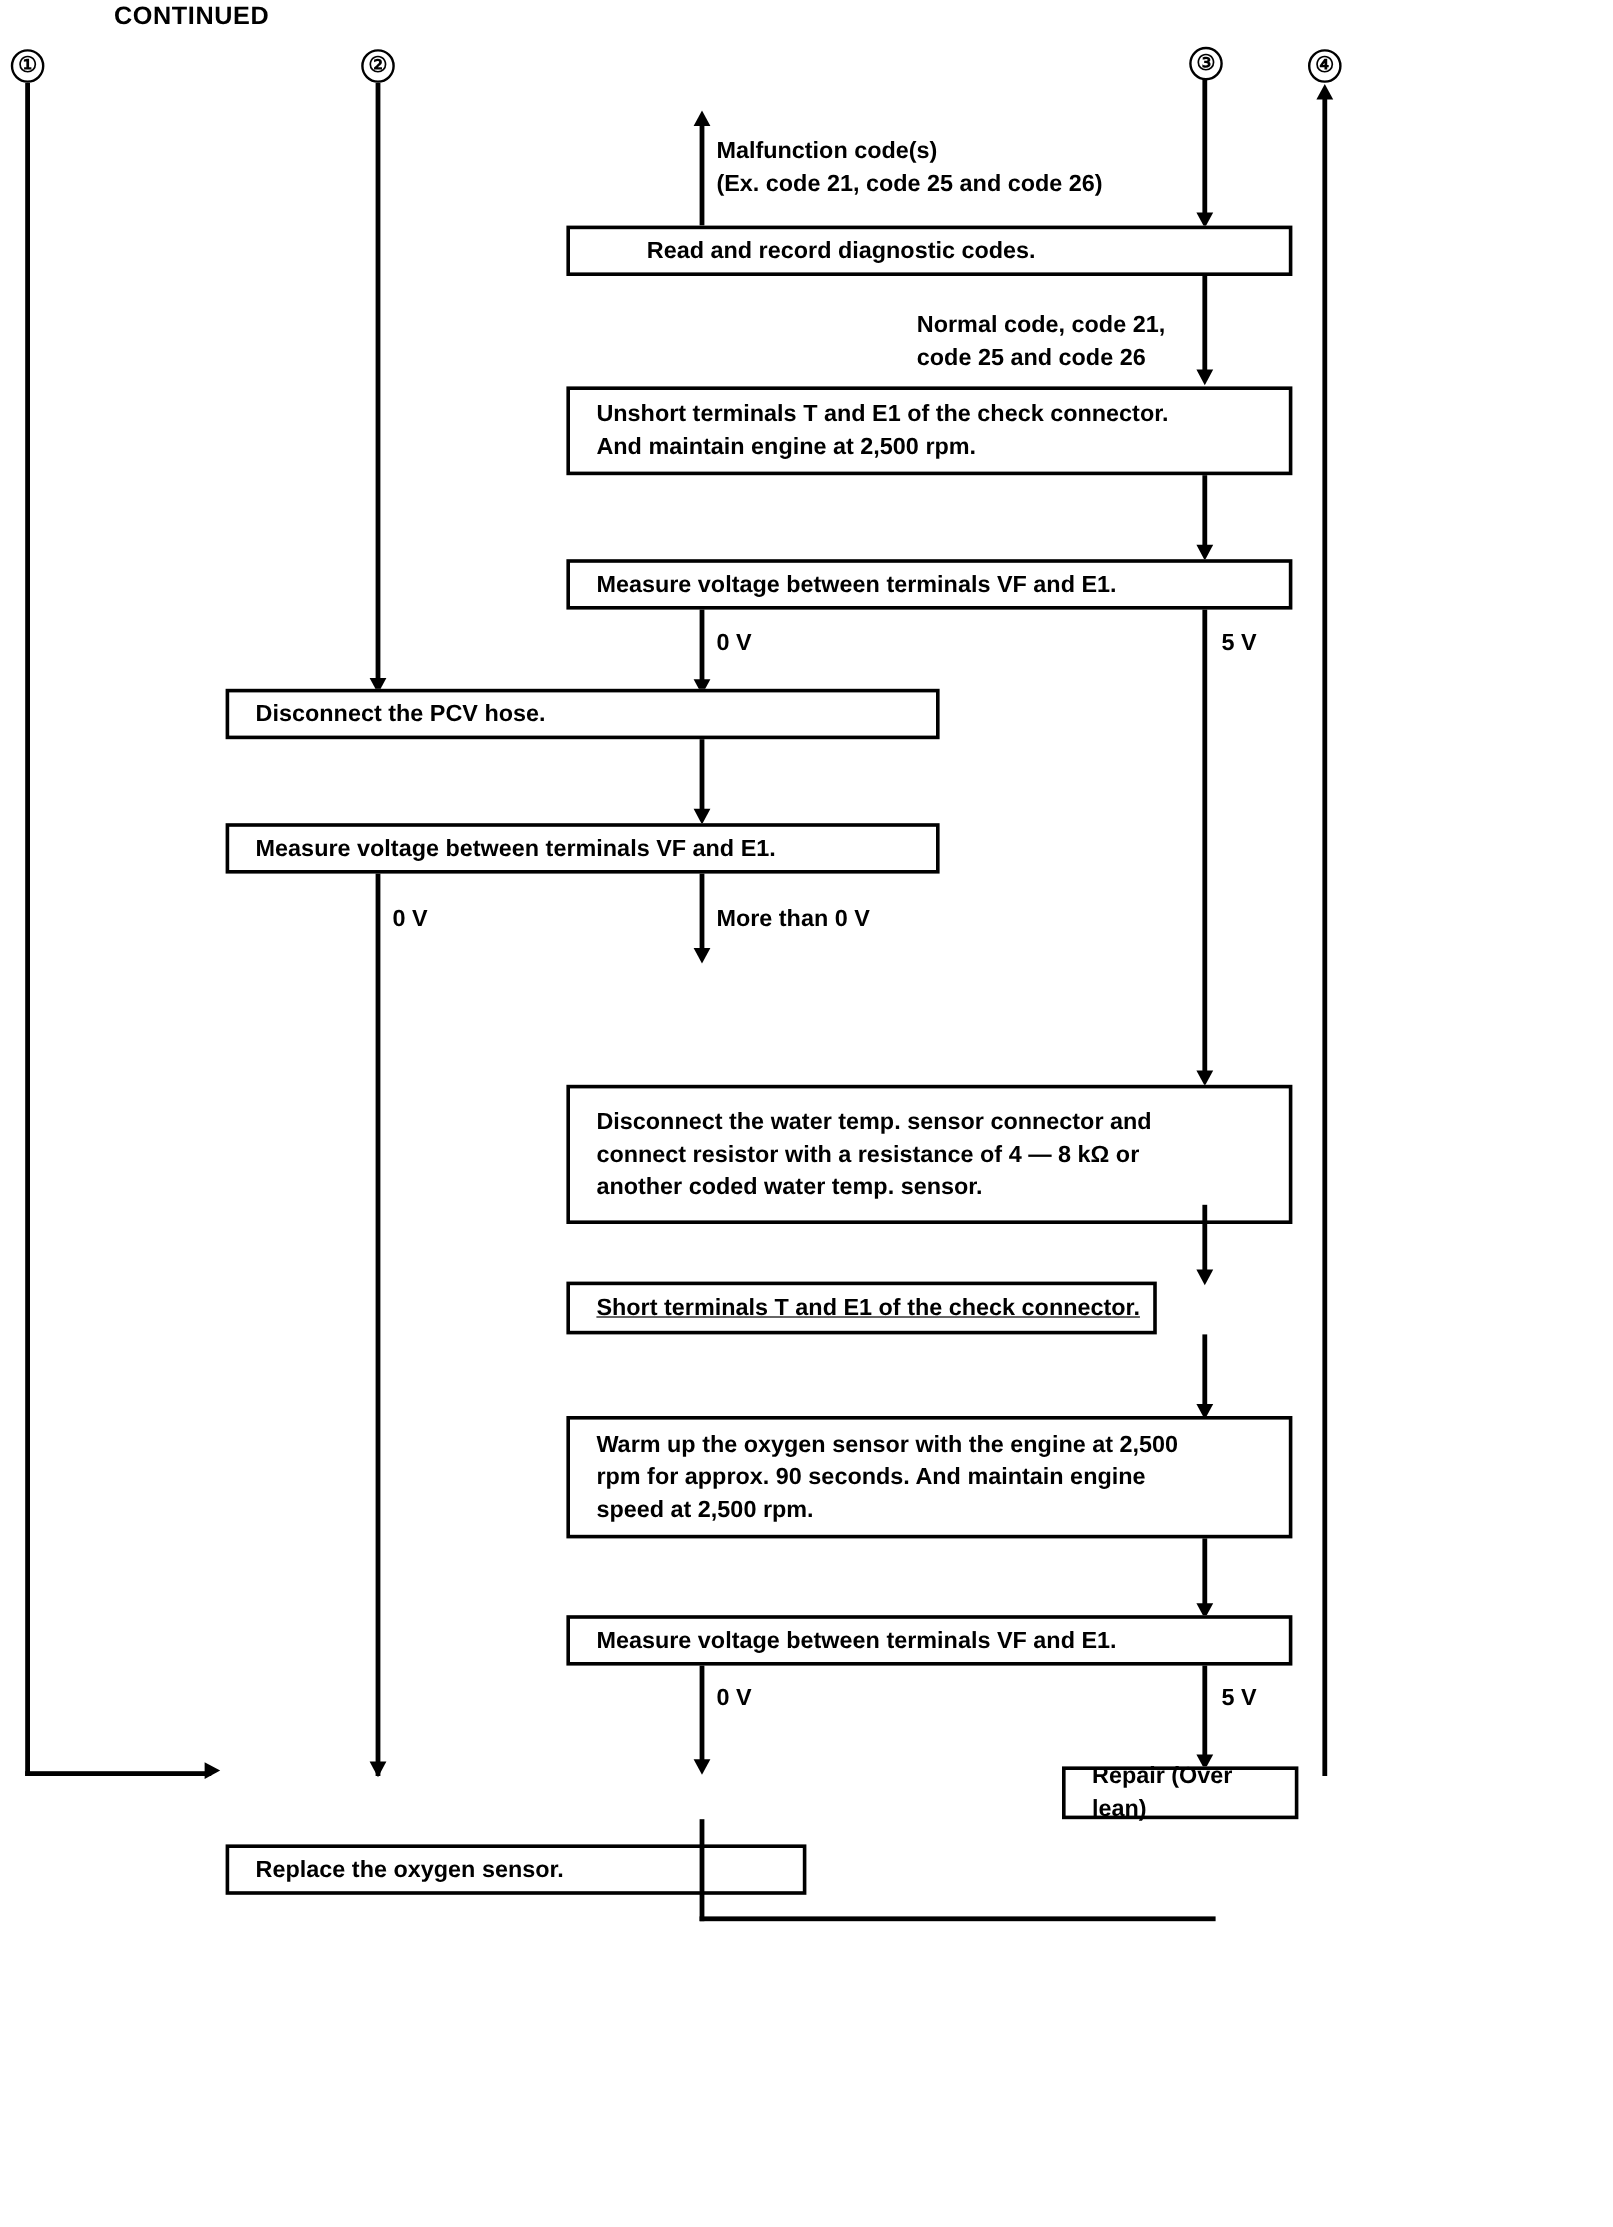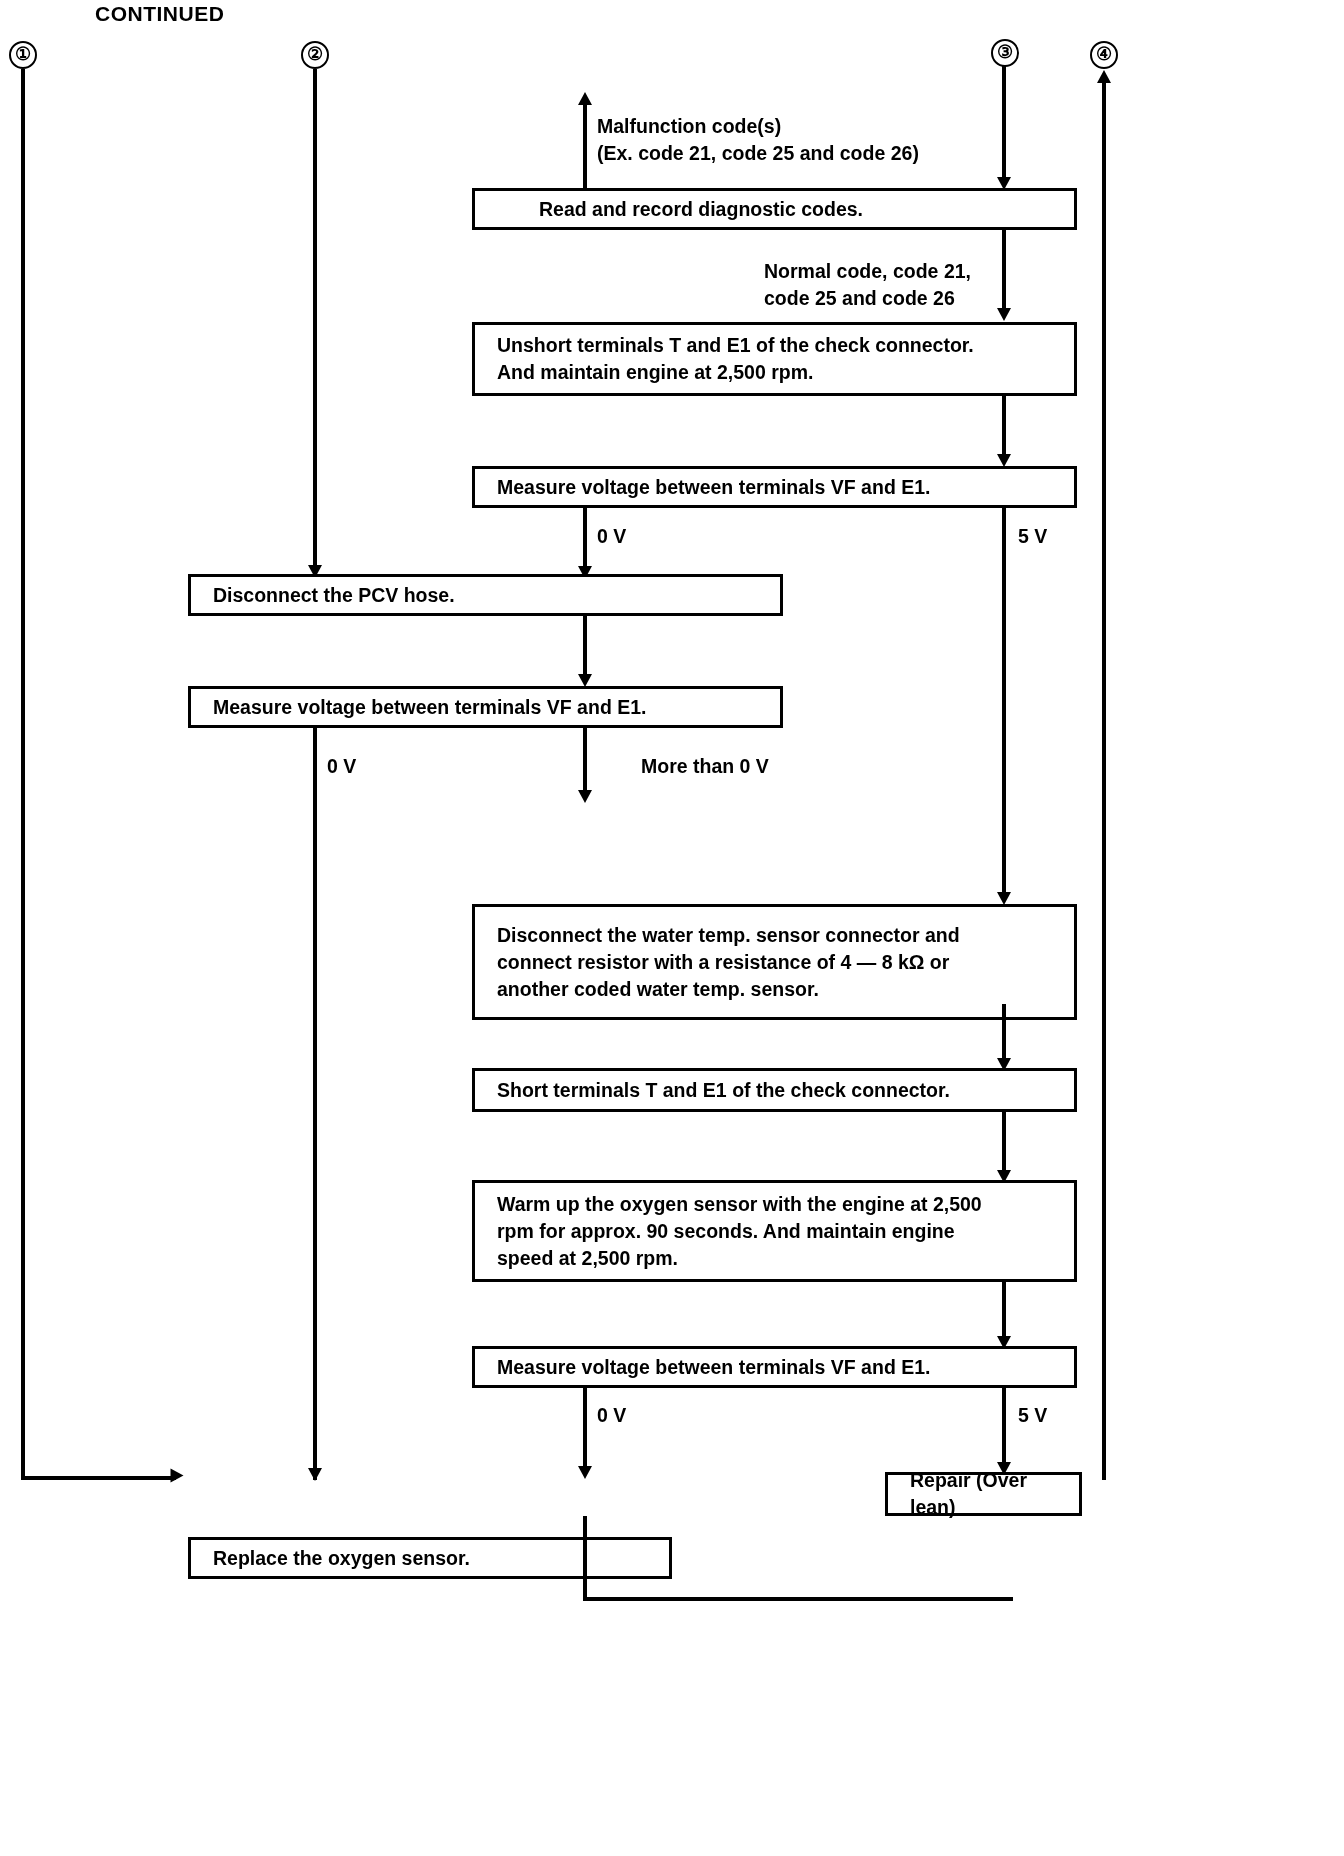--- a/index.html
+++ b/index.html
@@ -165,33 +165,33 @@
   <div class="box" style="left:188px; top:686px; width:595px; height:42px;">
     <span class="txt">Measure voltage between terminals VF and E1.</span>
   </div>
 
   <div class="vline" style="left:313px; top:728px; height:752px;"></div>
   <div class="arrow-down" style="left:308px; top:1468px;"></div>
   <div class="elabel" style="left:327px; top:753px;">0 V</div>
 
   <div class="vline" style="left:583px; top:728px; height:70px;"></div>
   <div class="arrow-down" style="left:578px; top:790px;"></div>
-  <div class="elabel" style="left:597px; top:753px;margin-left:44px;">More than 0 V</div>
+  <div class="elabel" style="left:597px; top:753px;">More than 0 V</div>
 
 
   <div class="box multi" style="left:472px; top:904px; width:605px; height:116px;">
     <span class="txt">Disconnect the water temp. sensor connector and
 connect resistor with a resistance of 4 — 8 kΩ or
 another coded water temp. sensor.</span>
   </div>
 
   <div class="vline" style="left:1002px; top:1004px; height:62px;"></div>
   <div class="arrow-down" style="left:997px; top:1058px;"></div>
 
-  <div class="box" style="left:472px; top:1068px; width:605px; height:44px;">
+  <div class="box" style="left:472px; top:1068px; width:492px; height:44px;text-decoration:underline;">
     <span class="txt">Short terminals T and E1 of the check connector.</span>
   </div>
 
   <div class="vline" style="left:1002px; top:1112px; height:66px;"></div>
   <div class="arrow-down" style="left:997px; top:1170px;"></div>
 
   <div class="box multi" style="left:472px; top:1180px; width:605px; height:102px;">
     <span class="txt">Warm up the oxygen sensor with the engine at 2,500
 rpm for approx. 90 seconds.  And maintain engine
 speed at 2,500 rpm.</span>

